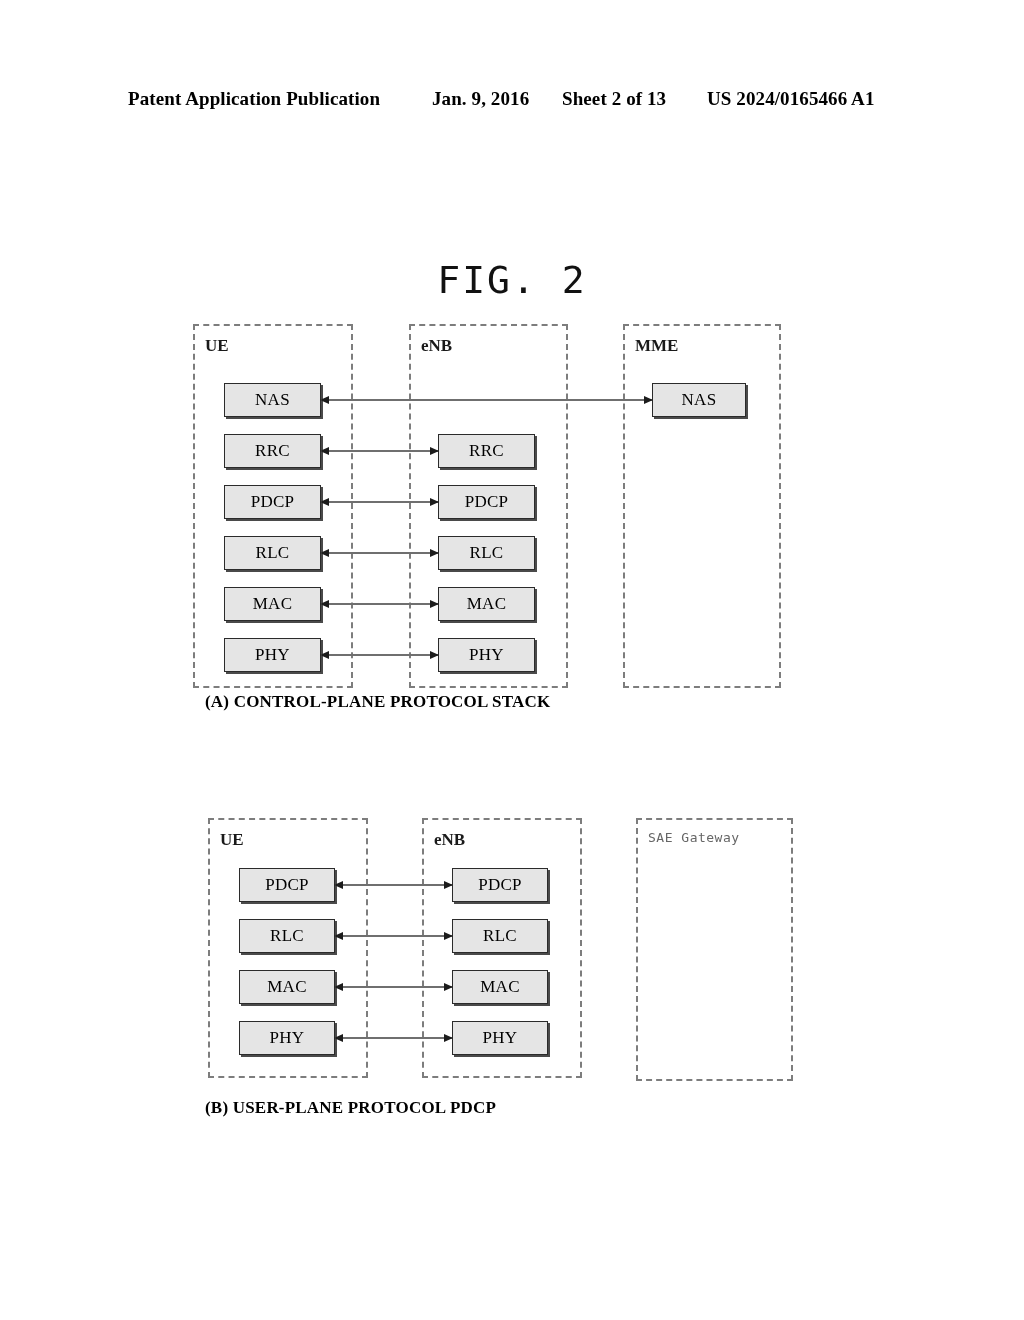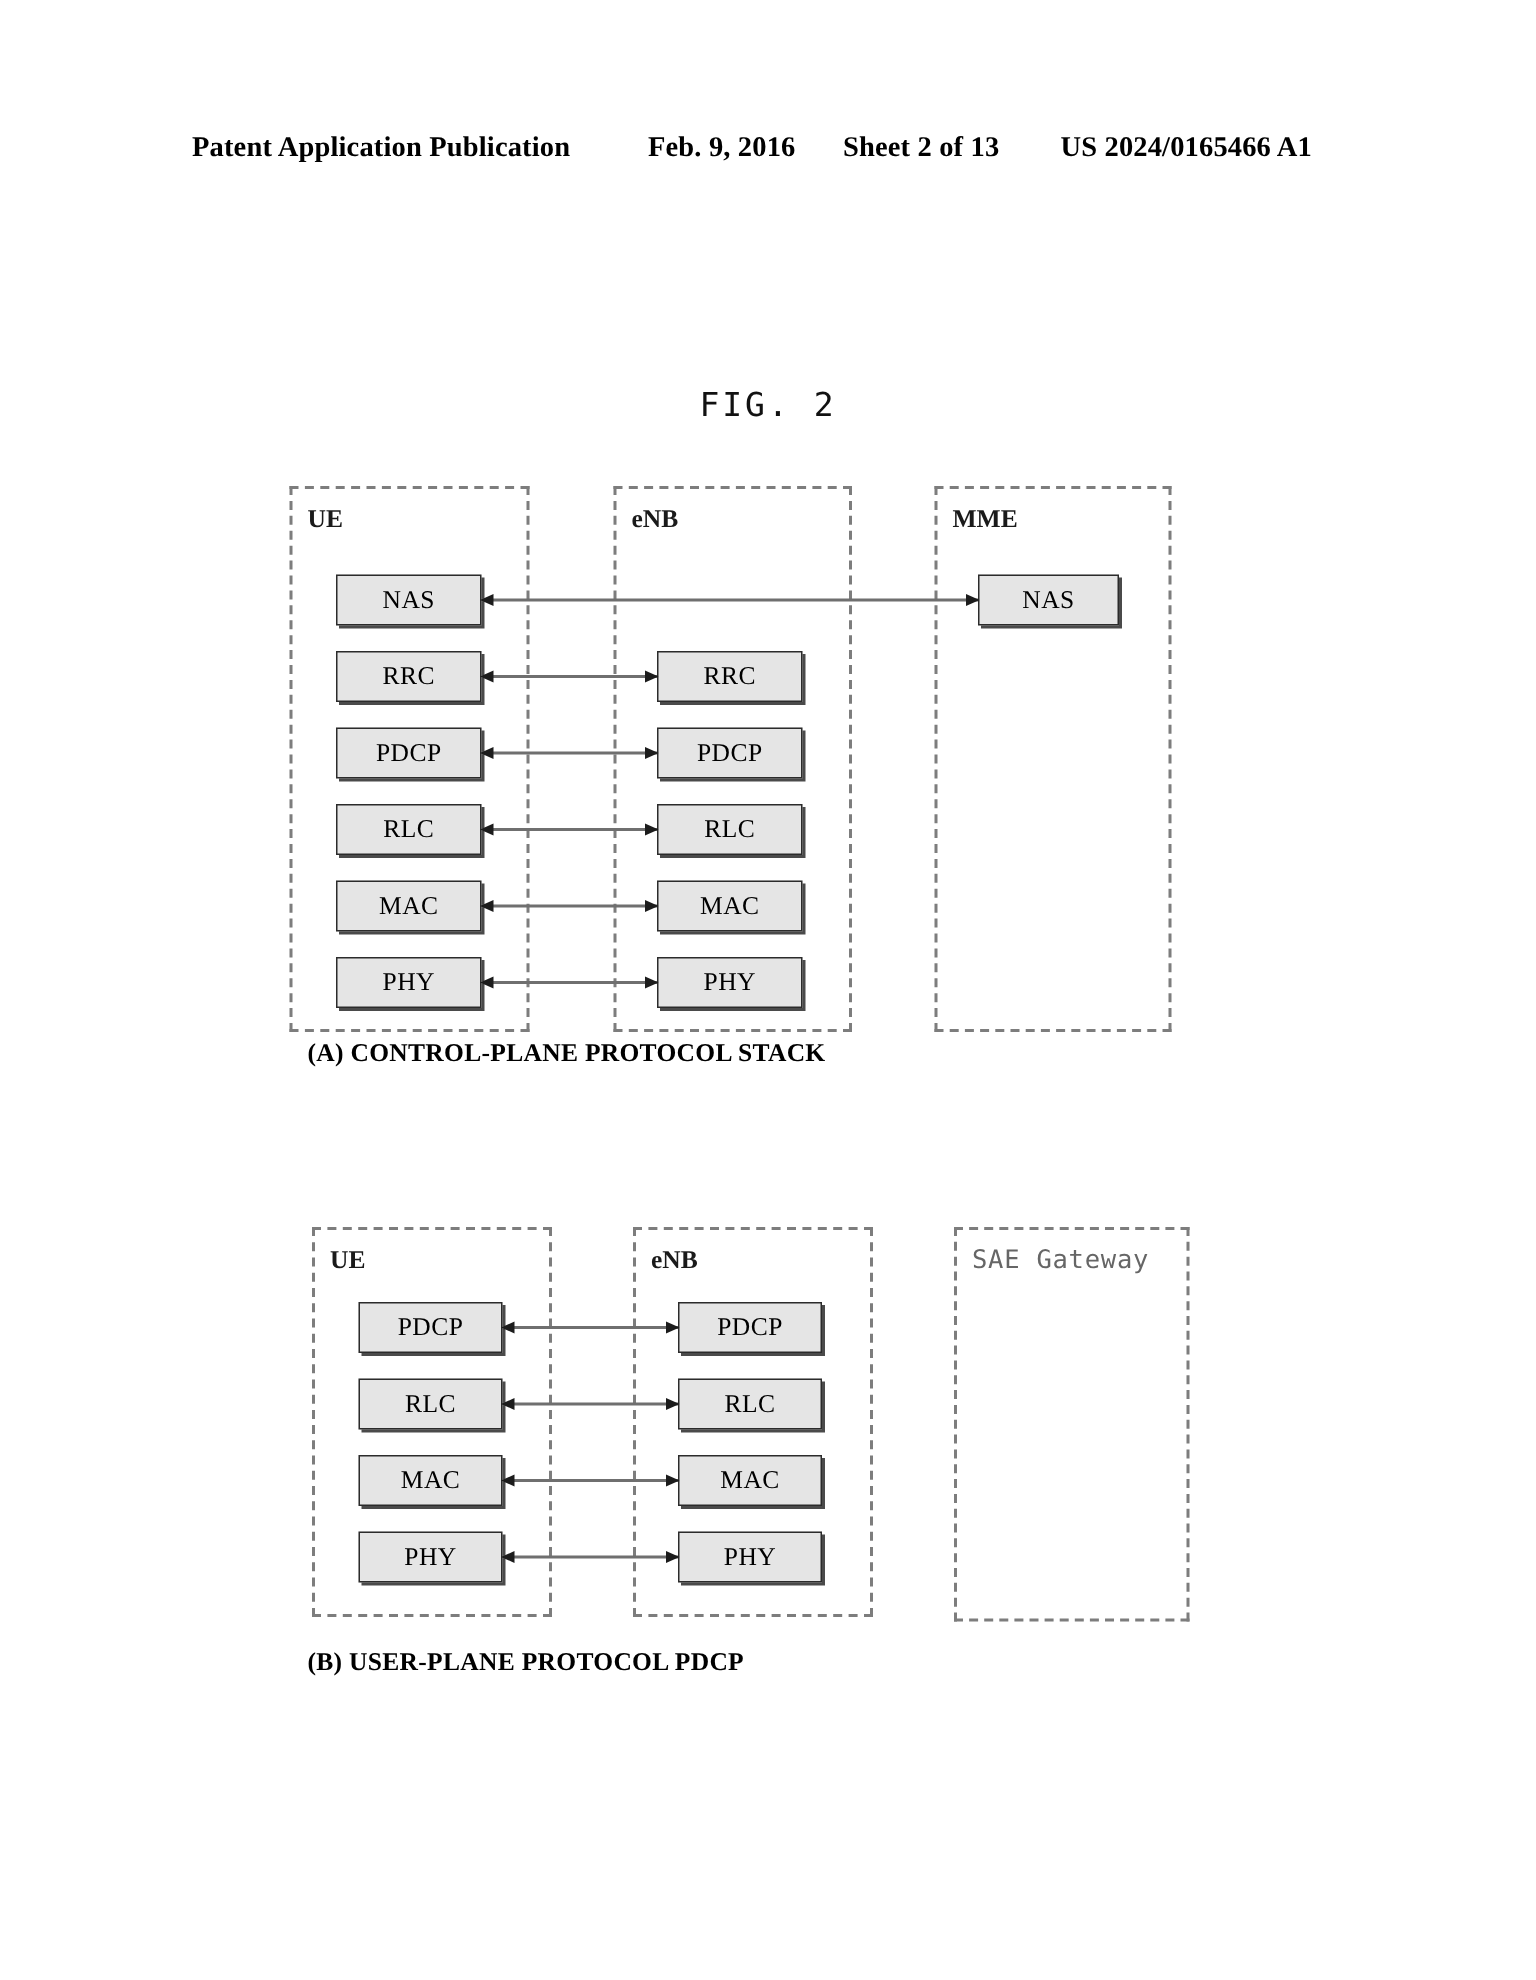--- a/index.html
+++ b/index.html
@@ -39,21 +39,21 @@
   .hdr-num   { left: 707px; top: 0; }
 
   
   .fig-title {
     position: absolute;
     left: 0;
     top: 258px;
     width: 1024px;
     text-align: center;
     font-family: "DejaVu Sans Mono", monospace;
-    font-size: 22px;
+    font-size: 38px;
     letter-spacing: 2px;
     color: #111;
   }
 
   
   .diagram {
     position: absolute;
   }
   .container-box {
     position: absolute;
@@ -65,21 +65,21 @@
     position: absolute;
     font-family: "Liberation Serif", serif;
     font-size: 17px;
     font-weight: bold;
     color: #1a1a1a;
     white-space: nowrap;
   }
   .container-label.mono {
     font-family: "DejaVu Sans Mono", monospace;
     font-weight: normal;
-    font-size: 17px;
+    font-size: 13px;
     color: #666666;
     letter-spacing: 0.5px;
   }
 
   .layer-box {
     position: absolute;
     box-sizing: border-box;
     border: 1px solid #2b2b2b;
     background: #e5e5e5;
     box-shadow: 2px 2px 0 0 #4a4a4a;
@@ -125,21 +125,21 @@
     letter-spacing: 0.2px;
     white-space: nowrap;
     color: #000;
   }
 </style>
 </head>
 <body>
 
 <div class="page-header">
   <span class="hdr-pub">Patent Application Publication</span>
-  <span class="hdr-date">Feb. 9, 2016</span>
+  <span class="hdr-date">Jan. 9, 2016</span>
   <span class="hdr-sheet">Sheet 2 of 13</span>
   <span class="hdr-num">US 2024/0165466 A1</span>
 </div>
 
 <div class="fig-title">FIG. 2</div>
 
 <div class="diagram" id="diagram-a">
     <div class="container-box" style="left: 193px; top: 324px; width: 160px; height: 364px;"></div>
     <div class="container-label" style="left: 205px; top: 336px;">UE</div>
     <div class="container-box" style="left: 409px; top: 324px; width: 159px; height: 364px;"></div>

